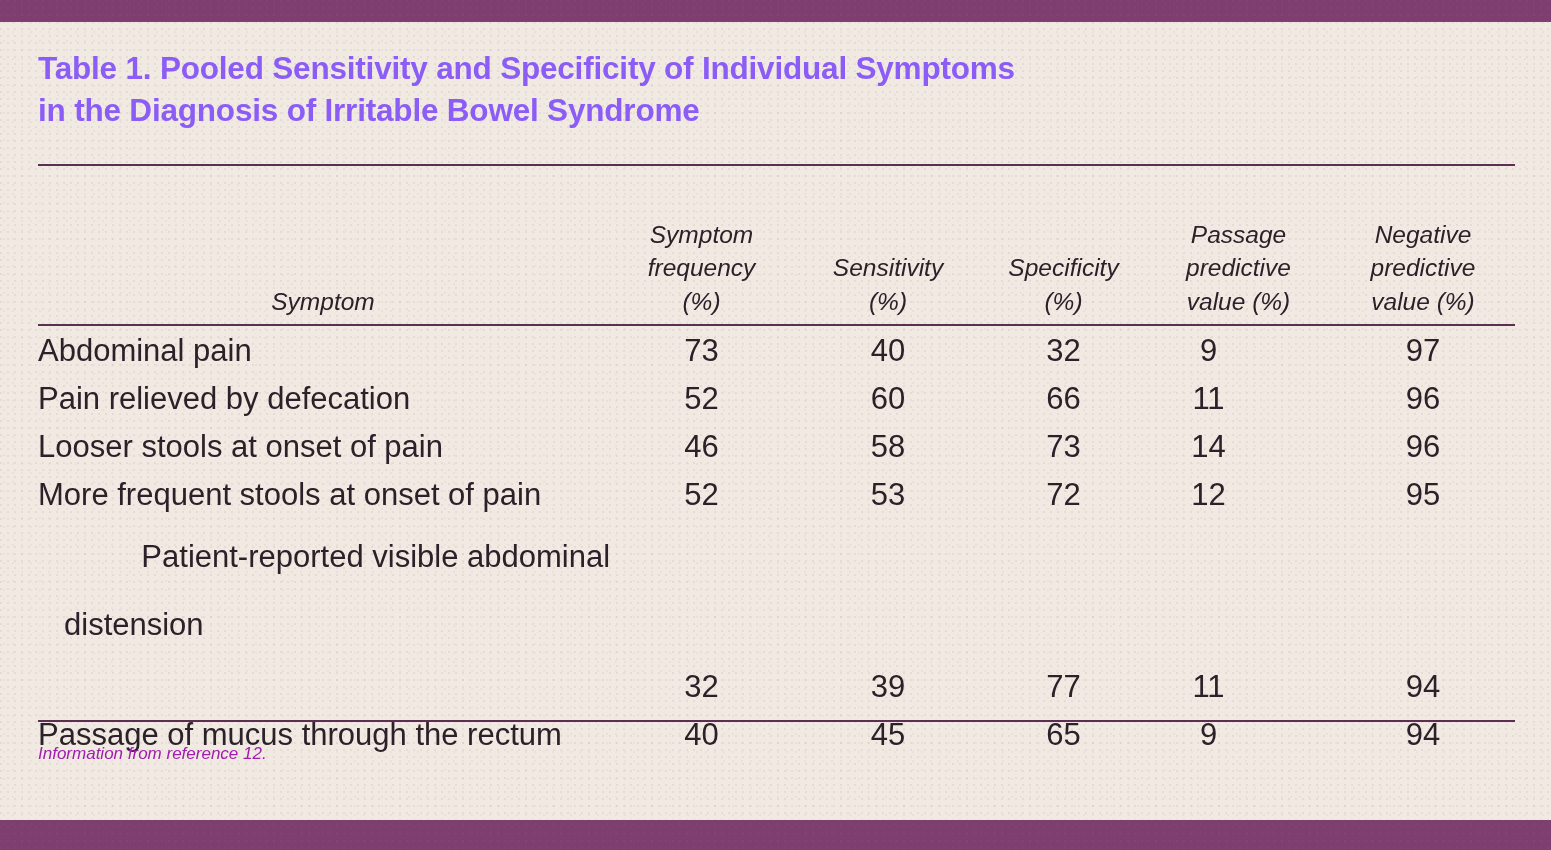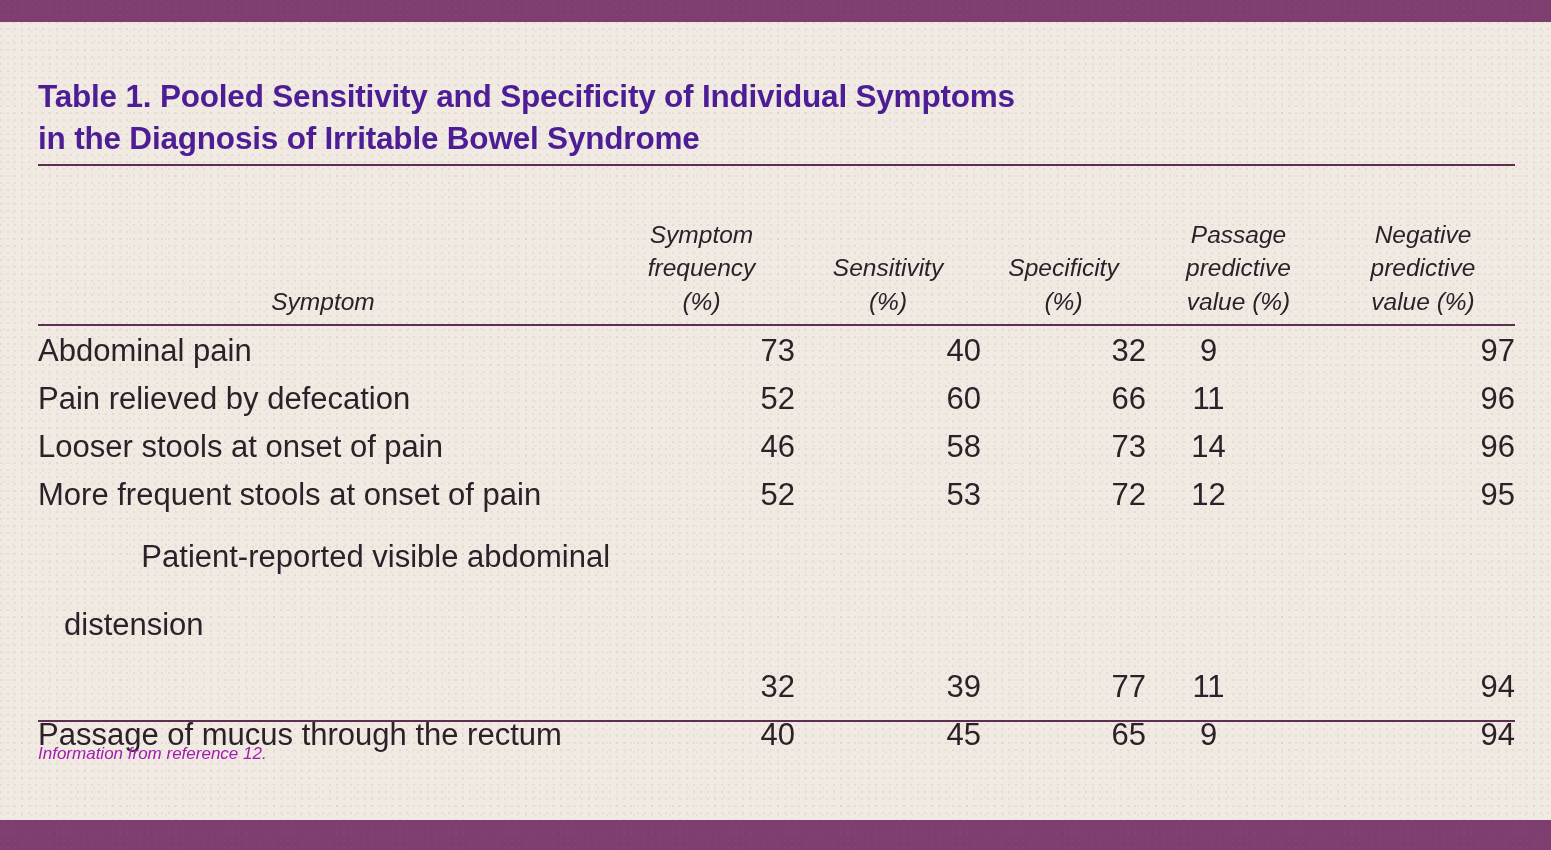--- a/index.html
+++ b/index.html
@@ -48,23 +48,22 @@
   }
 
   .title {
     position: absolute;
     left: 38px;
     top: 26px;
     width: 1420px;
     font-size: 31.5px;
     font-weight: bold;
     line-height: 1.32;
-    color: #4c1d95;
+    color: #8b5cf6;
     letter-spacing: -0.2px;
-    margin-top: 28px;
   }
   .title .line { display: block; }
 
   .rule {
     position: absolute;
     left: 38px;
     width: 1477px;
     background: #5c2f52;
     height: 2px;
   }
@@ -110,21 +109,21 @@
   tbody td {
     font-size: 31px;
     line-height: 1.0;
     height: 48px;
     vertical-align: top;
     padding-top: 12px;
     white-space: pre;
   }
   tbody tr.tall td { height: 96px; }
   tbody td.symptom { text-align: left; }
-  tbody td.num { text-align: right; }
+  tbody td.num { text-align: center; }
   tbody td.num-center { text-align: center; padding-right: 60px; }
   .wrapline { display: block; padding-left: 26px; padding-top: 6px; }
 
   .footnote {
     position: absolute;
     left: 38px;
     top: 722px;
     font-style: italic;
     font-size: 17px;
     color: #a21caf;

